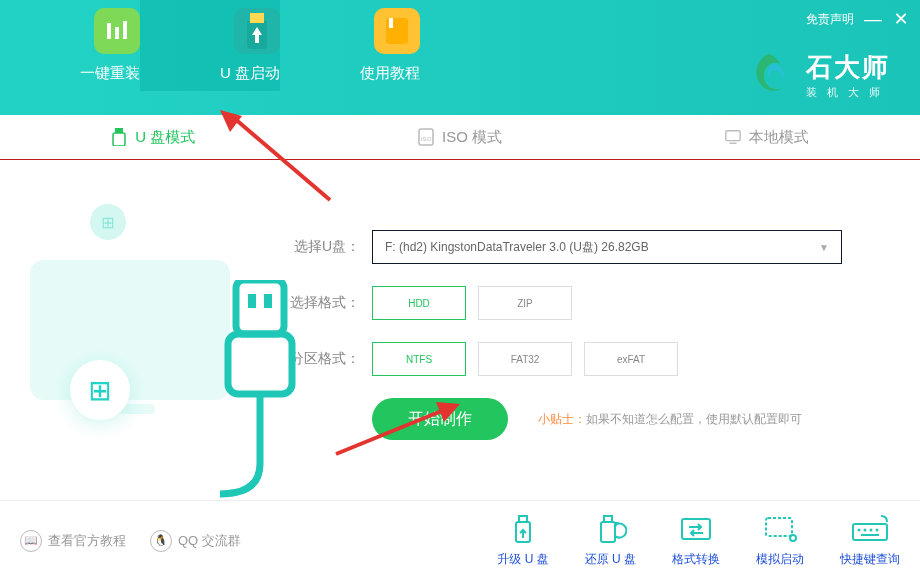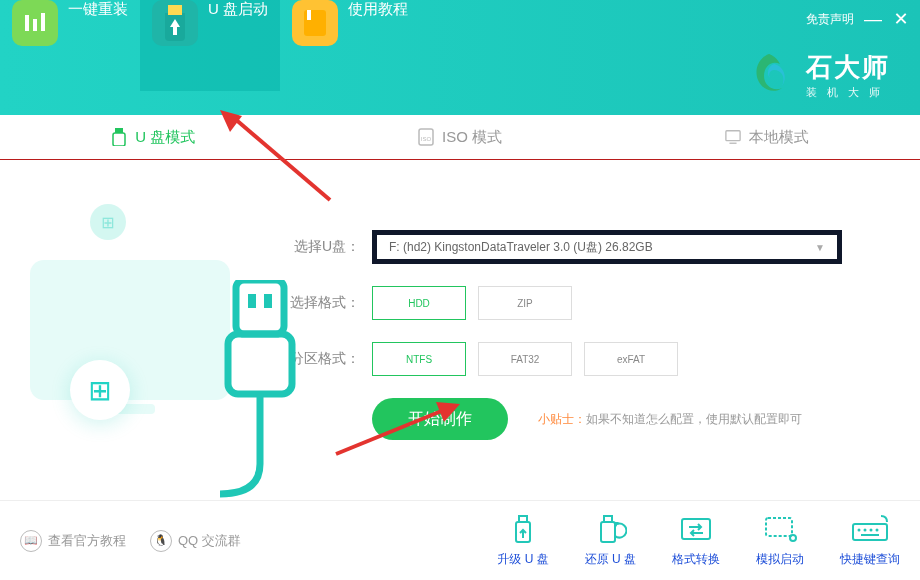--- a/index.html
+++ b/index.html
@@ -1,19 +1,19 @@
 <!DOCTYPE html>
 <html><head>
 <meta charset="utf-8">
 <style>
 * { margin: 0; padding: 0; box-sizing: border-box; font-family: "Microsoft YaHei", sans-serif; }
 body { width: 920px; height: 580px; background: #fff; position: relative; overflow: hidden; }
 
 .header { height: 115px; background: linear-gradient(90deg, #22d3c5, #1bc4b8); display: flex; align-items: flex-start; position: relative; }
-.nav-item { width: 140px; height: 91px; display: flex; flex-direction: row; align-items: flex-start; justify-content: center; color: #fff; gap: 10px; cursor: pointer; }
+.nav-item { width: 140px; height: 91px; display: flex; flex-direction: column; align-items: flex-end; justify-content: center; color: #fff; gap: 10px; cursor: pointer; }
 .nav-item.active { background: rgba(0,170,160,0.4); }
 .nav-icon { width: 46px; height: 46px; border-radius: 10px; display: flex; align-items: center; justify-content: center; }
 .nav-label { font-size: 15px; }
 
 .top-right { position: absolute; right: 10px; top: 8px; display: flex; align-items: center; gap: 10px; color: #fff; }
 .disclaimer { font-size: 12px; cursor: pointer; }
 .win-btn { color: #fff; font-size: 18px; cursor: pointer; width: 18px; text-align: center; }
 
 .brand { position: absolute; right: 30px; top: 42px; display: flex; align-items: center; gap: 12px; margin-top: 8px; }
 .brand-logo { width: 50px; height: 50px; }
@@ -30,21 +30,21 @@
 .left-img { width: 260px; position: relative; }
 .monitor { position: absolute; top: 70px; left: 0; width: 200px; height: 140px; background: #e6fbf8; border-radius: 14px; }
 .monitor::after { content:''; position:absolute; bottom:-14px; left:50%; transform:translateX(-50%); width:50px; height:10px; background:#e6fbf8; border-radius:4px; }
 .win-badge { position: absolute; top: 170px; left: 40px; width: 60px; height: 60px; background: #fff; border-radius: 50%; box-shadow: 0 4px 20px rgba(20,200,180,0.2); display: flex; align-items: center; justify-content: center; color: #22d3c5; font-size: 28px; }
 .win-badge-sm { position:absolute; top:14px; left:60px; width:36px; height:36px; background:#d4f7f1; border-radius:50%; display:flex; align-items:center; justify-content:center; color:#8ee7dc; font-size:16px; }
 .usb-cable { position: absolute; top: 90px; left: 190px; }
 
 .form { flex: 1; padding-top: 40px; }
 .row { display: flex; align-items: center; margin-bottom: 22px; }
 .row-label { width: 70px; color: #888; font-size: 14px; text-align: right; margin-right: 12px; }
-.select { flex: 1; max-width: 470px; height: 34px; border: 5px solid #0f172a; display: flex; align-items: center; padding: 0 12px; font-size: 12px; color: #666; font-family: monospace; position: relative; cursor: pointer; }
+.select { flex: 1; max-width: 470px; height: 34px; border: 1px solid #0f172a; display: flex; align-items: center; padding: 0 12px; font-size: 12px; color: #666; font-family: monospace; position: relative; cursor: pointer; }
 .select-arrow { position: absolute; right: 12px; color: #aaa; font-size: 10px; }
 .btn-group { display: flex; gap: 12px; }
 .opt-btn { min-width: 94px; height: 34px; border: 1px solid #ddd; background: #fff; color: #888; font-size: 10px; cursor: pointer; }
 .opt-btn.selected { border-color: #22c55e; color: #22c55e; }
 .action-row { display: flex; align-items: center; margin-top: 10px; padding-left: 82px; gap: 30px; }
 .primary-btn { width: 136px; height: 42px; background: #22c55e; color: #fff; border: none; border-radius: 21px; font-size: 16px; cursor: pointer; }
 .tip { font-size: 12px; color: #999; }
 .tip-label { color: #ff8a3d; }
 
 .arrow-red { position: absolute; z-index: 5; }

